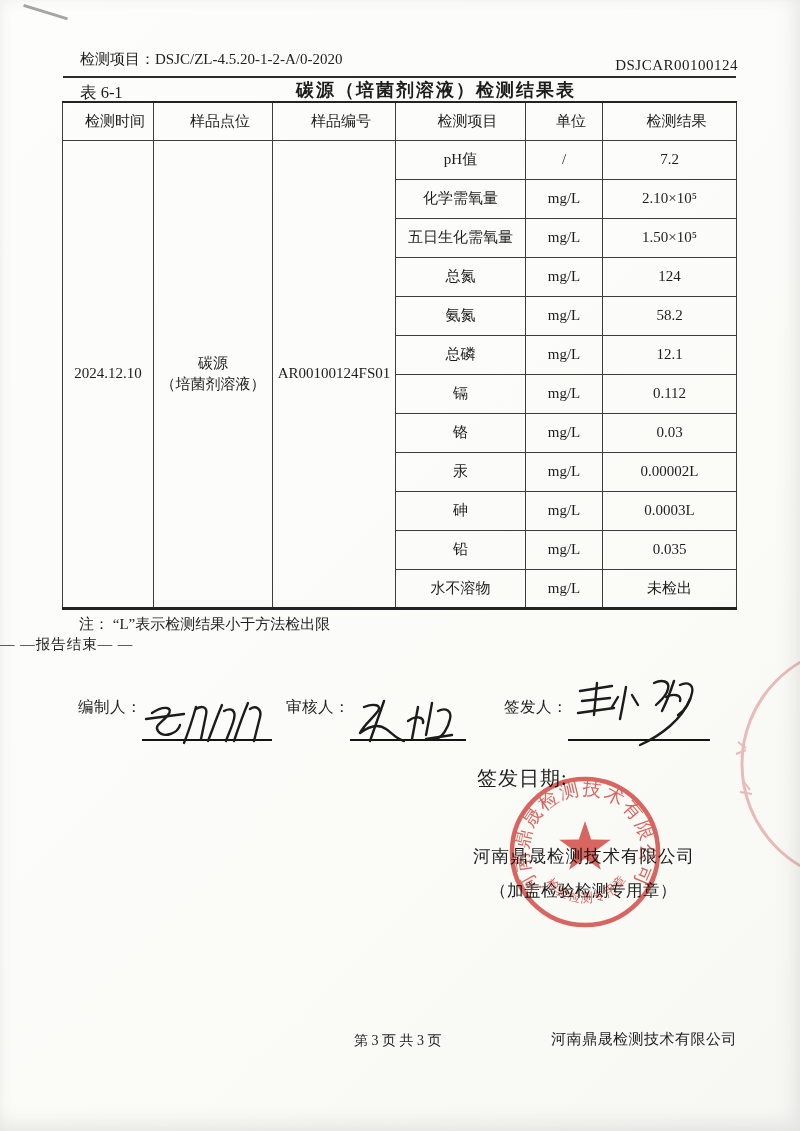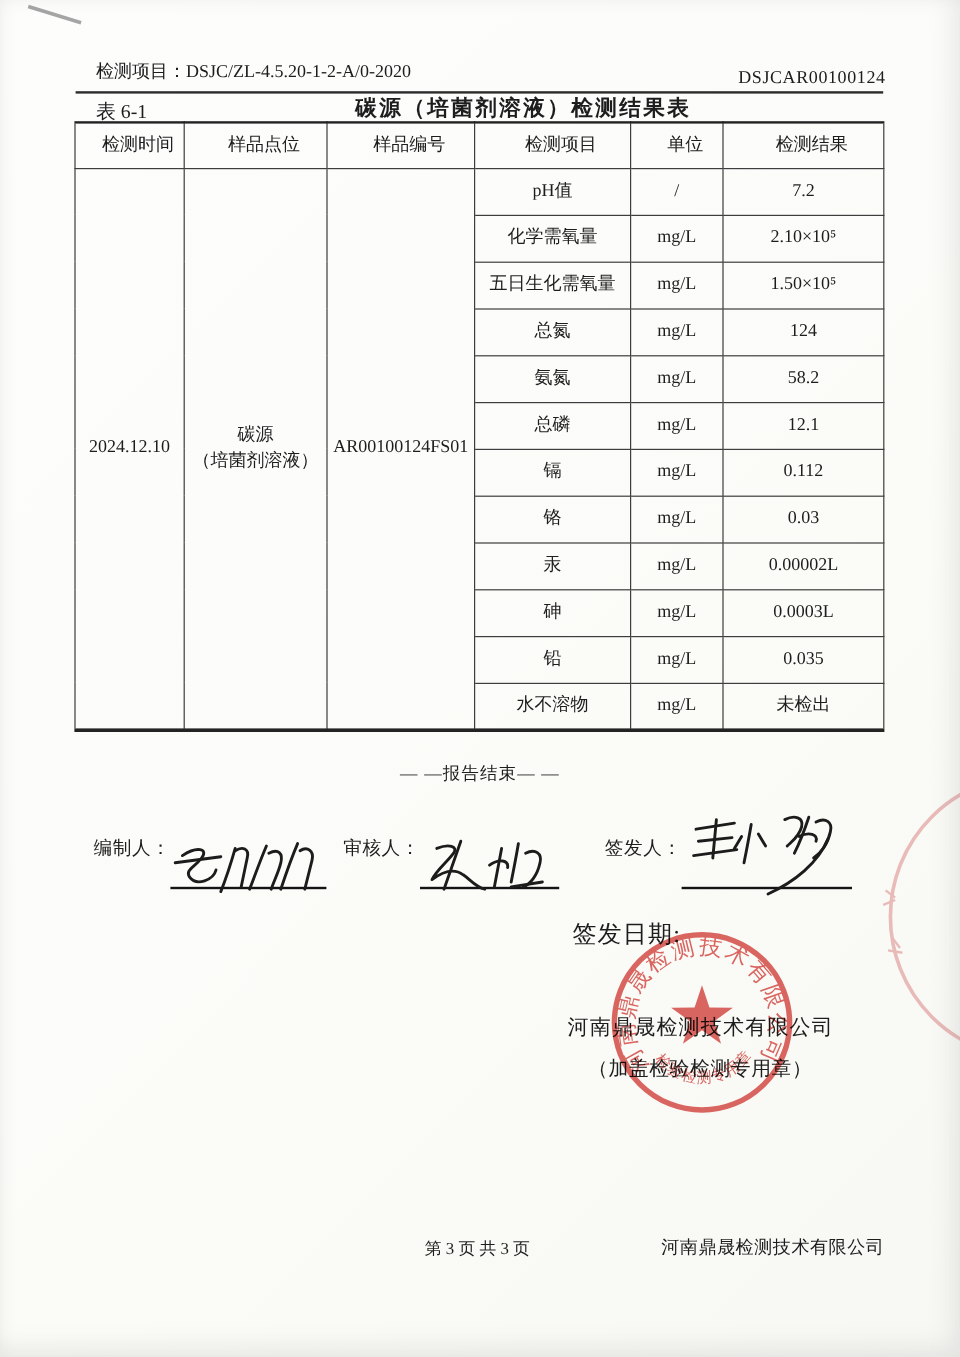--- a/index.html
+++ b/index.html
@@ -31,21 +31,21 @@
   table.results { position:absolute; left:62px; top:101px; width:674px;
     border-collapse:collapse; table-layout:fixed;
     border-top:2.5px solid #232323; border-bottom:3px solid #232323;
     border-left:1.5px solid #2c2c2c; border-right:1.5px solid #2c2c2c; }
   .results th, .results td { border:1px solid #3d3d3d; text-align:center; vertical-align:middle;
     font-size:15px; font-weight:400; padding:0; line-height:1.35; }
   .results thead th { height:38px;padding-left:14px; }
   .results tbody td { height:39px; }
 
   .note { position:absolute; left:79px; top:615px; font-size:15px; }
-  .report-end { position:absolute; left:0; right:0; top:635px; text-align:center;
+  .report-end { position:absolute; left:0; right:0; top:635px; 
     font-size:14.5px; letter-spacing:1px; }
 
   .sig-row { position:absolute; left:78px; top:697px; display:flex; align-items:flex-start; }
   .sig-label { font-size:15.5px; letter-spacing:.5px; padding-bottom:3px; white-space:nowrap; }
   .sig-line { position:relative; height:44px; border-bottom:2.2px solid #141414; }
   .sig-line svg { position:absolute; left:2px; bottom:-8px; overflow:visible; }
   .w1{width:130px} .w2{width:116px} .w3{width:142px}
   .m2{margin-left:14px} .m3{margin-left:38px}
   .ink { stroke:#1c1c1c; stroke-width:2.4; fill:none; stroke-linecap:round; stroke-linejoin:round; }
 
@@ -155,20 +155,21 @@
           <td>0.035</td>
         </tr>
         <tr>
           <td>水不溶物</td>
           <td>mg/L</td>
           <td>未检出</td>
         </tr>
       </tbody>
   </table>
 
+  <div class="note"><span>注：</span>&nbsp;<span>“L”表示检测结果小于方法检出限</span></div>
 
   <div class="report-end">— —报告结束— —</div>
 
   <div class="sig-row">
     <span class="sig-label">编制人：</span>
     <span class="sig-line w1">
       <svg width="126" height="52" viewBox="0 0 126 52">
         <path class="ink" d="M8 18 C20 10 30 12 24 20 C18 28 10 30 14 36 C20 44 34 38 36 30"></path>
         <path class="ink" d="M2 24 L40 19"></path>
         <path class="ink" d="M52 12 C48 26 44 38 40 48"></path>

